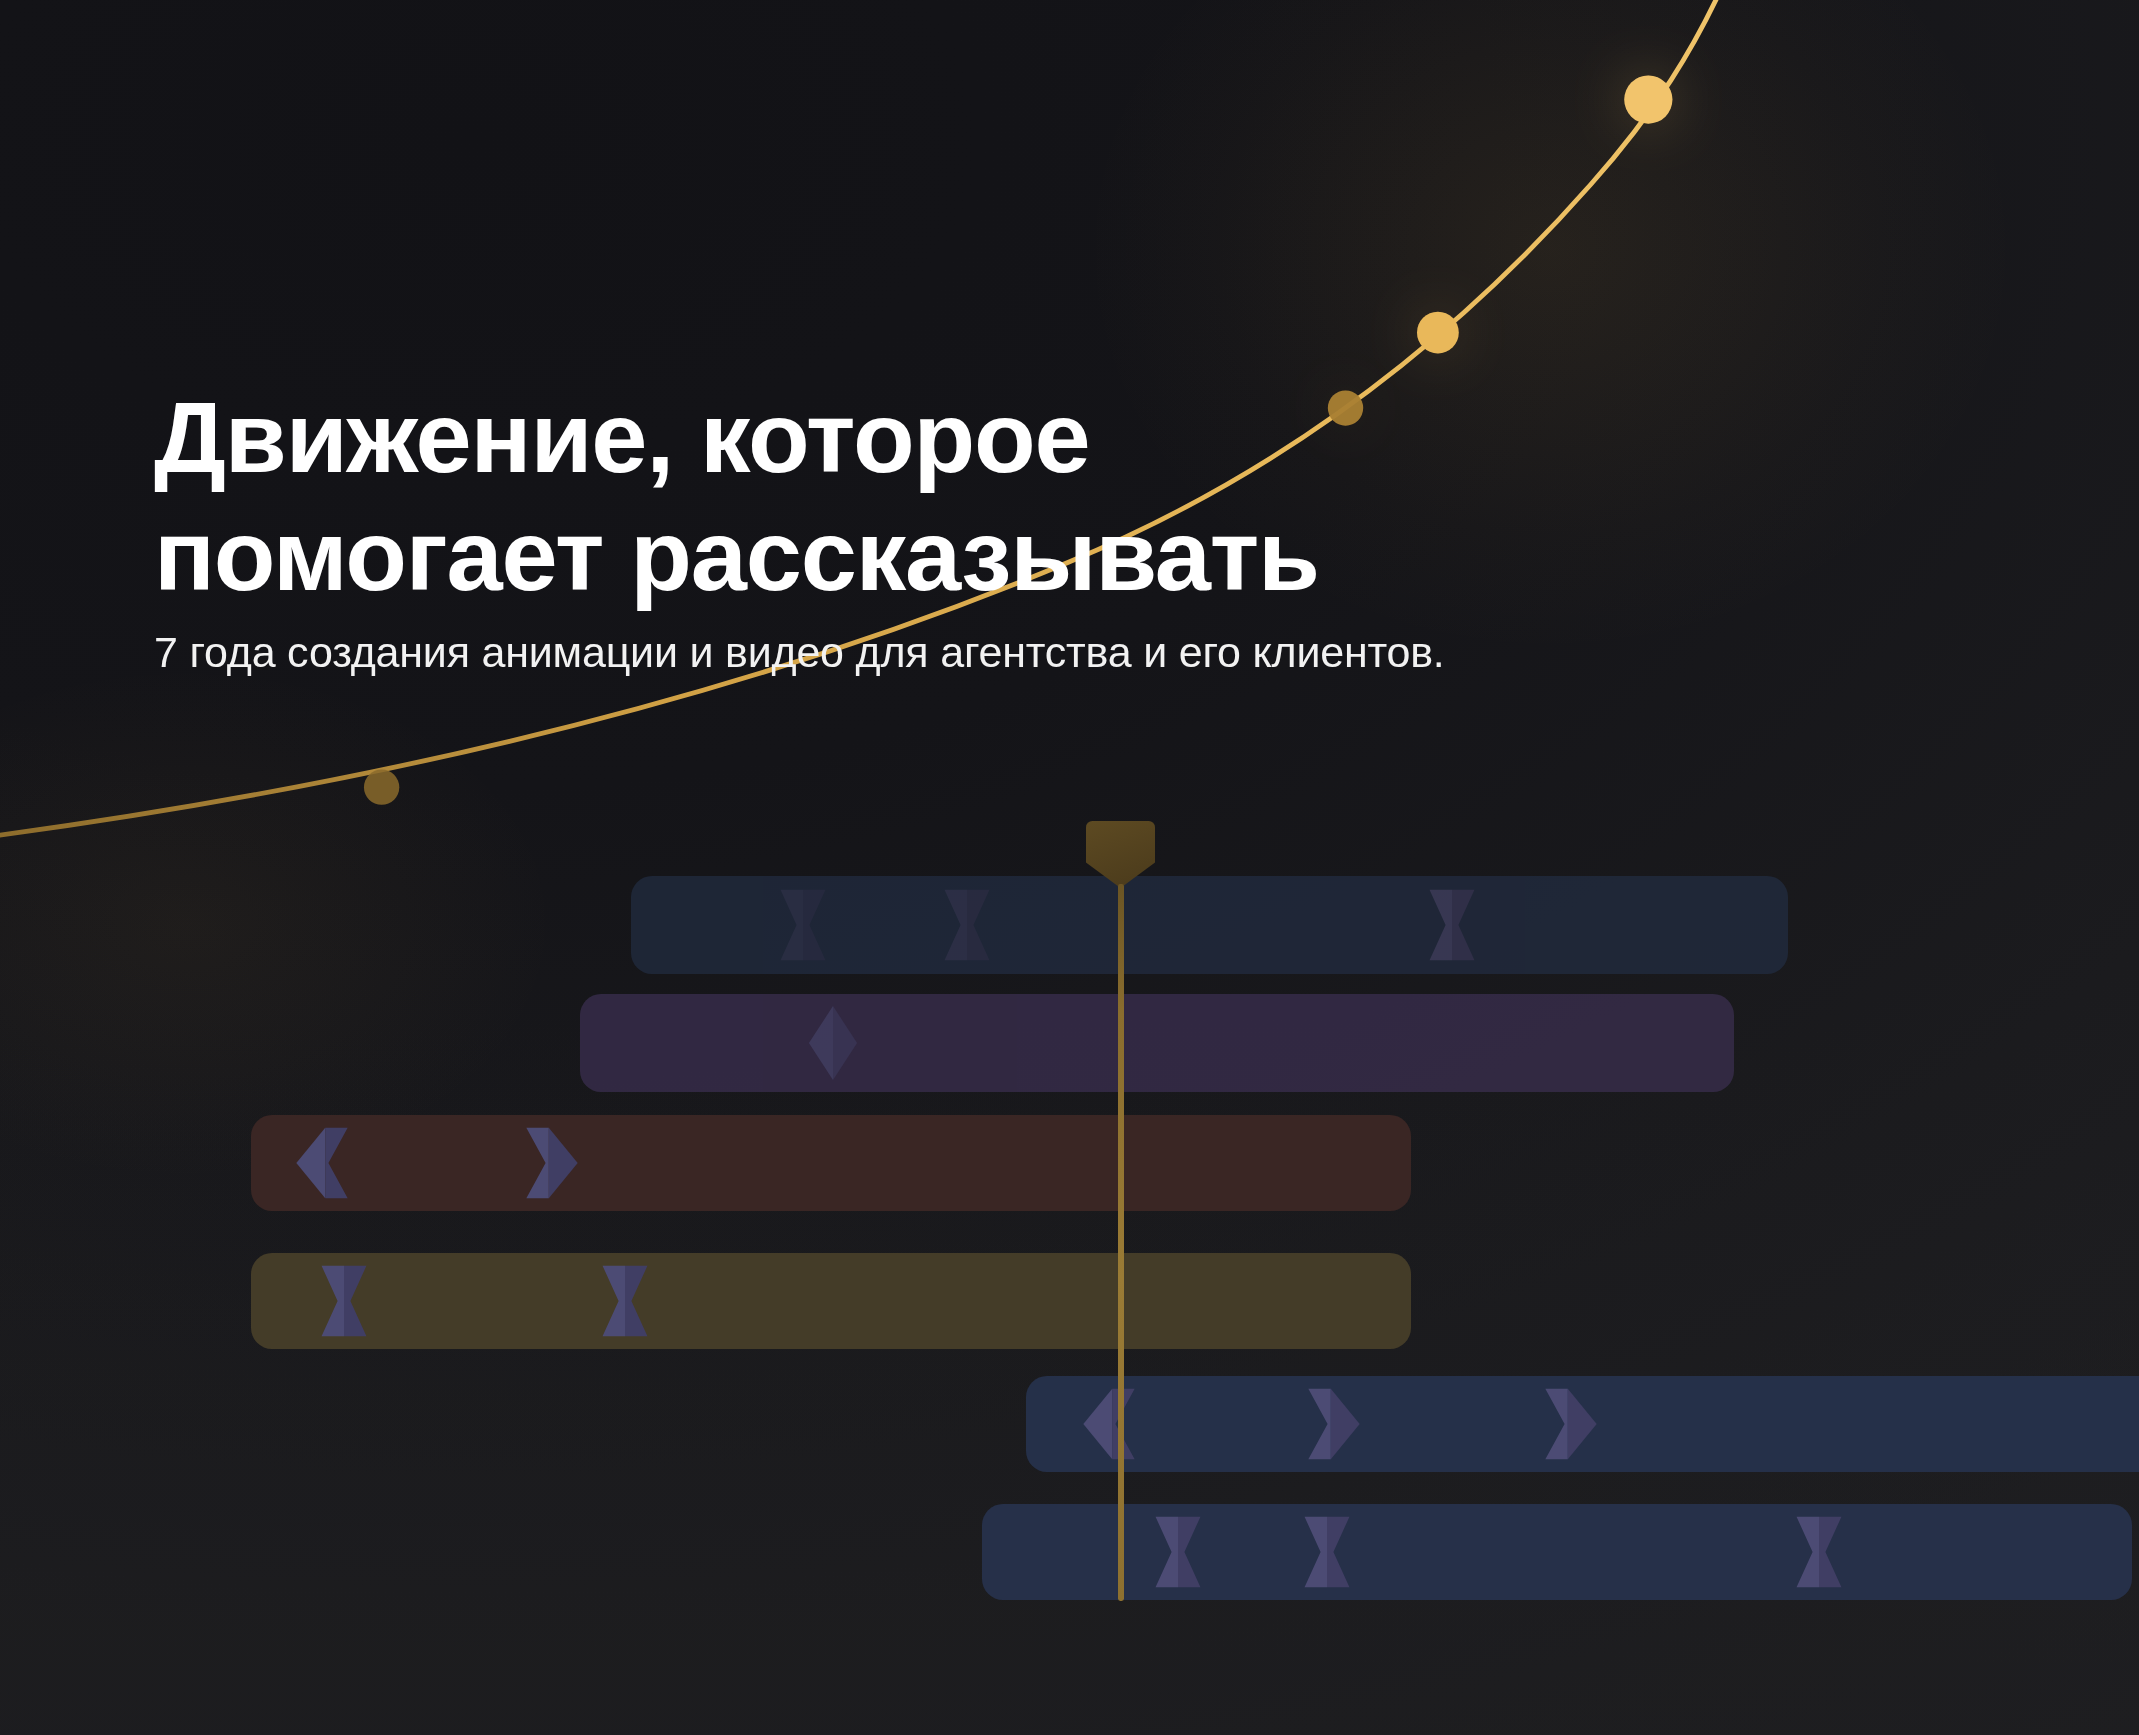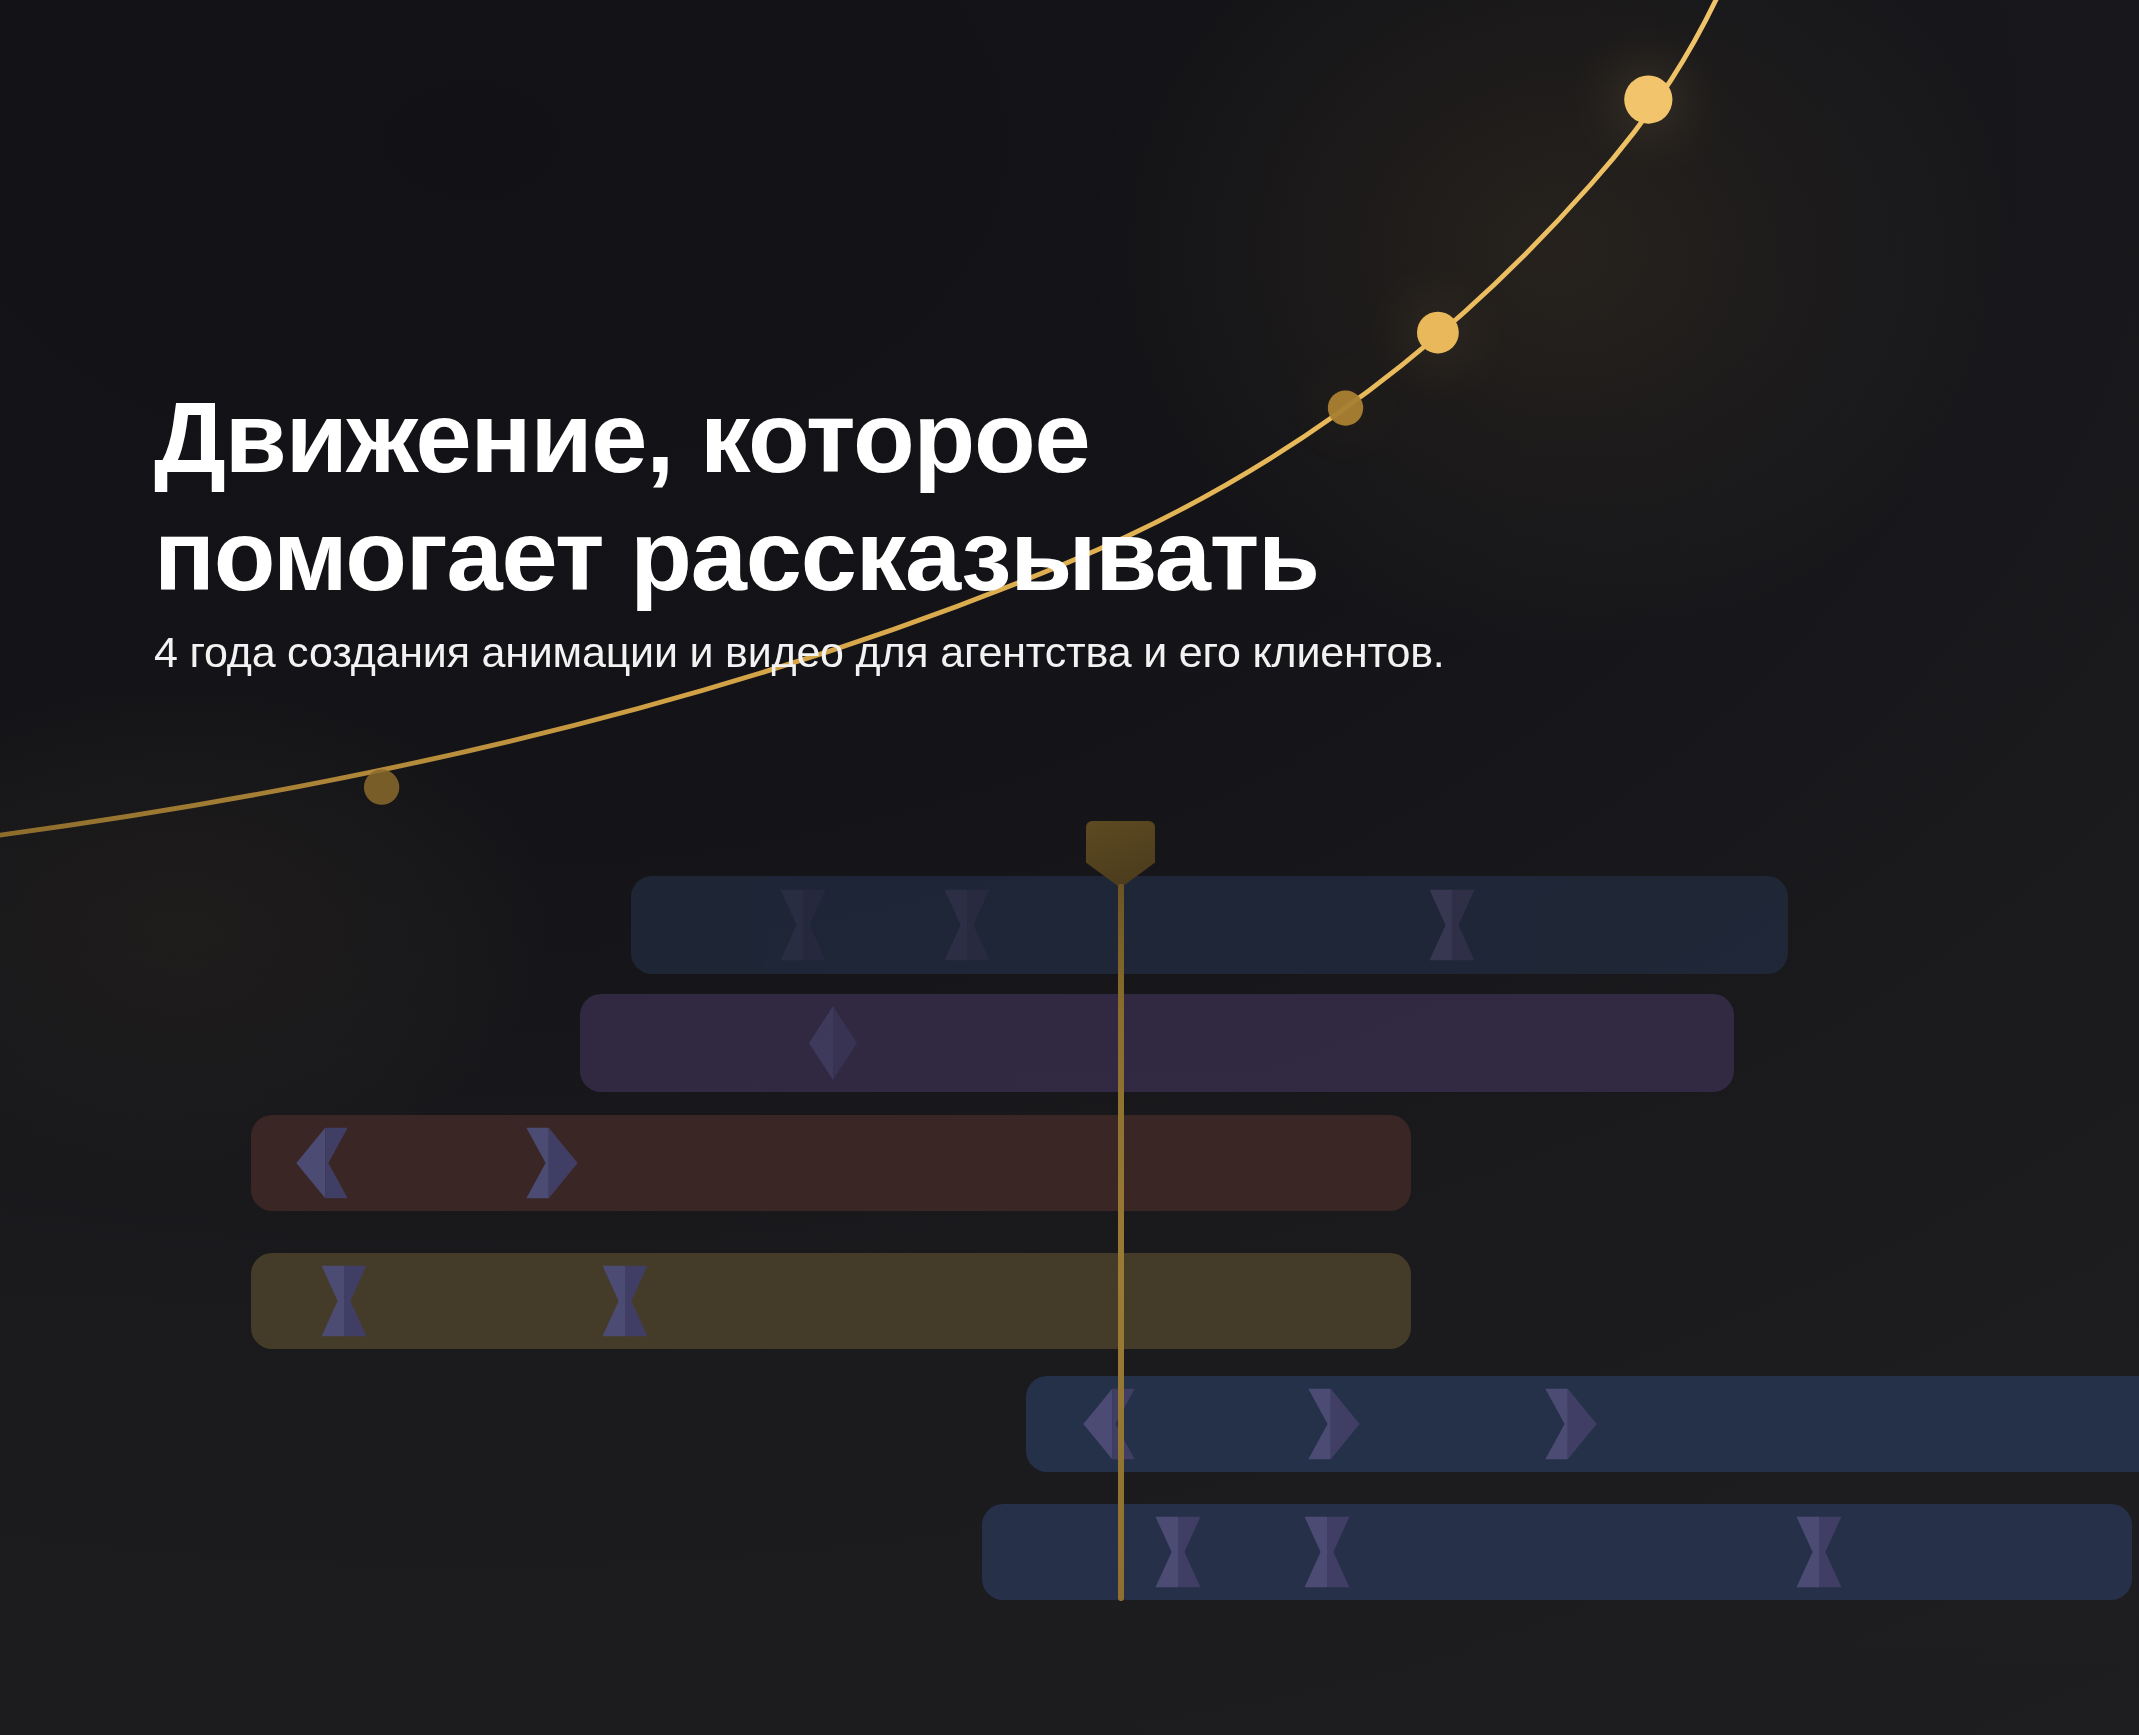--- a/index.html
+++ b/index.html
@@ -140,21 +140,21 @@
 
     <circle cx="475" cy="980" r="22" fill="#8a6a2b" opacity="0.85"></circle>
     <circle cx="1675" cy="508" r="22" fill="#A97F33" opacity="0.95"></circle>
     <circle cx="1790" cy="414" r="26" fill="#E9B85A"></circle>
     <circle cx="2052" cy="124" r="30" fill="#F2C46C"></circle>
   </svg>
 
   <div class="text-block">
     <h1 class="headline">Движение, которое
 помогает рассказывать</h1>
-    <p class="subhead">4 года создания анимации и видео для агентства и его клиентов.</p>
+    <p class="subhead">7 года создания анимации и видео для агентства и его клиентов.</p>
   </div>
 
   <div class="timeline" id="timeline">
       <div class="clip" style="left: 631px; top: 876px; width: 1157px; height: 98px; background: rgb(36, 48, 73); opacity: 0.62;">
         <span class="kf" style="left: 172px; opacity: 0.45;">
           <svg width="58" height="77" viewBox="0 0 72 96">
             <path d="M8 4 H36 V92 H8 L28 48 Z" fill="#4C4B74"></path>
             <path d="M36 4 H64 L44 48 L64 92 H36 Z" fill="#403E64"></path>
           </svg>
         </span>

